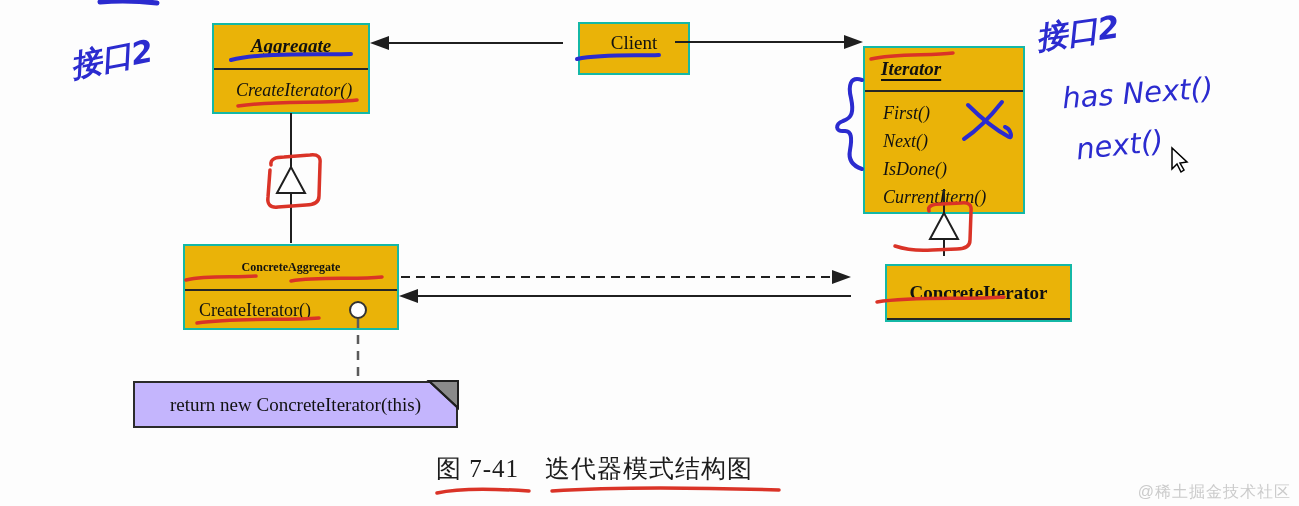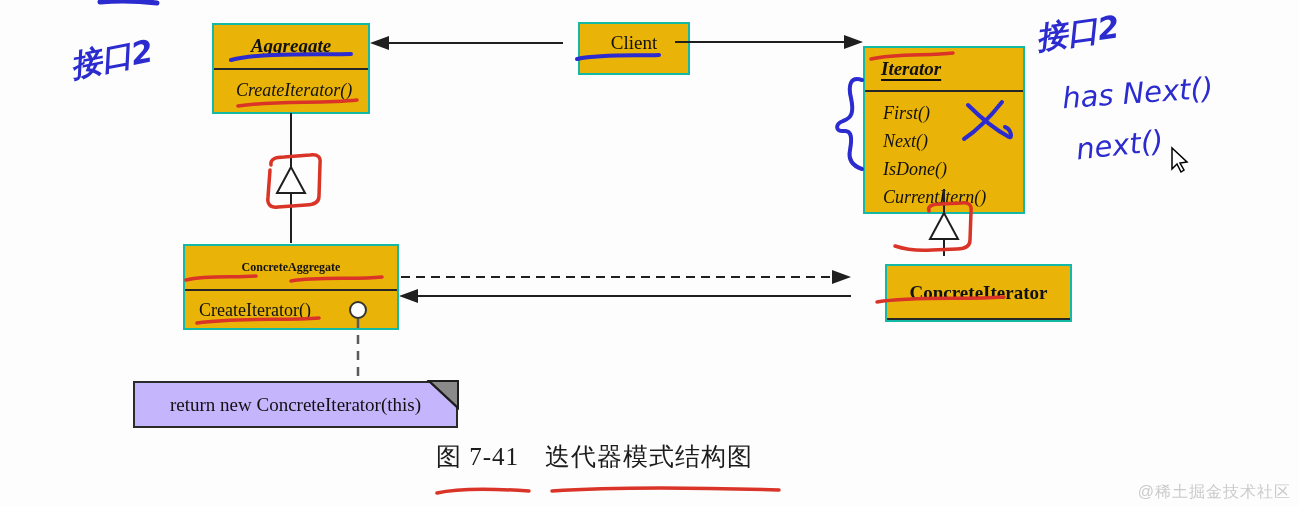--- a/index.html
+++ b/index.html
@@ -41,21 +41,21 @@
   
   #box-concrete-iterator{left:851px;top:264px;width:187px;height:58px;margin-left:34px;}
   #box-concrete-iterator .title{height:100%;line-height:54px;font-size:19px;}
 
   
   #note-box{position:absolute;left:133px;top:381px;width:325px;height:47px;box-sizing:border-box;
     border:2px solid #2b2b2b;background:#c4b5fd;z-index:2;
     font-size:19px;line-height:43px;text-align:center;color:#111;}
 
   
-  #caption{position:absolute;left:436px;top:440px;z-index:2;font-size:25px;color:#1c1c1c;
+  #caption{position:absolute;left:436px;top:452px;z-index:2;font-size:25px;color:#1c1c1c;
     letter-spacing:1px;white-space:pre;}
   #watermark{position:absolute;right:8px;bottom:3px;z-index:2;font-size:16px;color:#cbcbcb;
     font-family:"Liberation Sans", sans-serif;letter-spacing:1px;text-align:center;}
 
   
   .hw{position:absolute;z-index:4;color:#2b2bcf;font-family:"DejaVu Sans", sans-serif;
     font-style:italic;white-space:nowrap;}
   #hw-left-scribble{left:70px;top:38px;font-size:31px;transform:rotate(-11deg);font-weight:bold;}
   #hw-right-scribble{left:1036px;top:12px;font-size:31px;transform:rotate(-8deg);font-weight:bold;}
   #hw-hasnext{left:1062px;top:76px;font-size:29px;transform:rotate(-4deg);}

